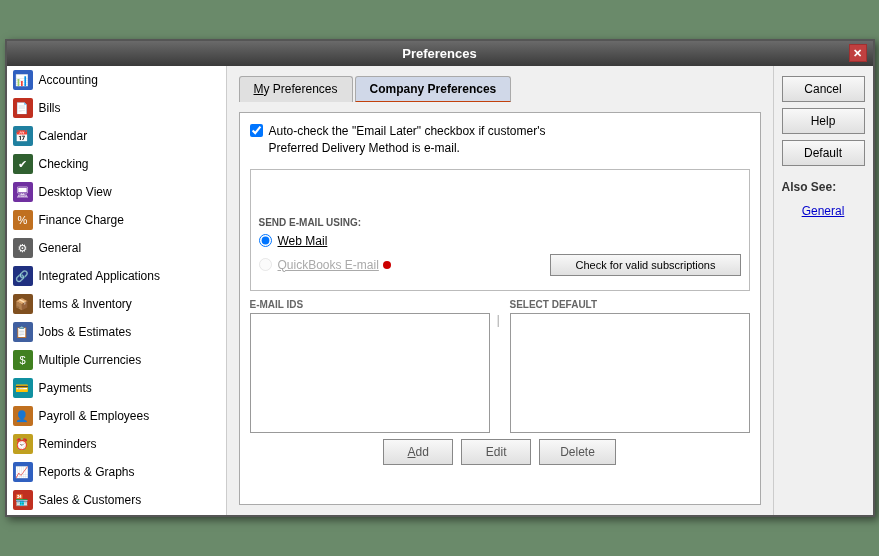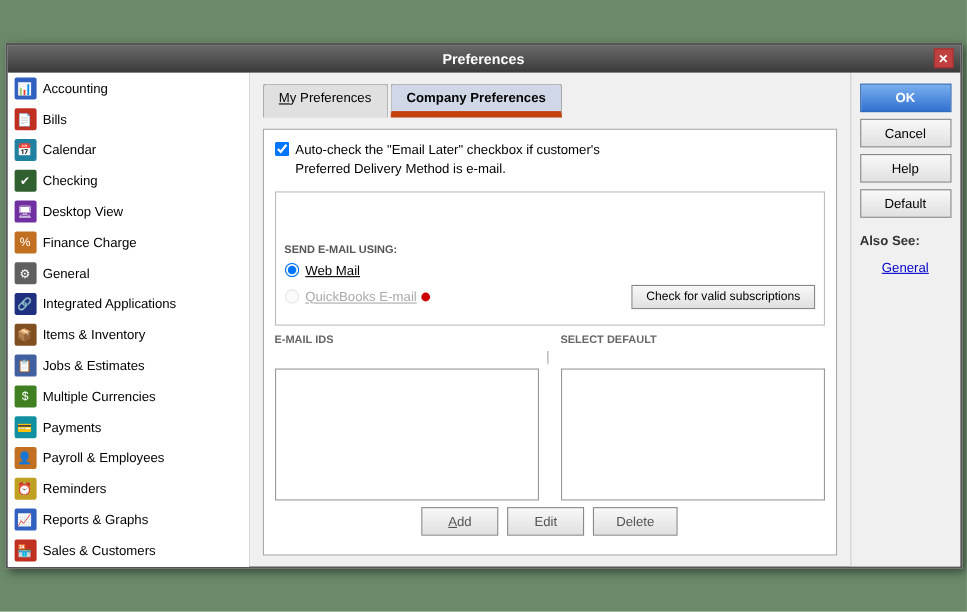--- a/index.html
+++ b/index.html
@@ -124,21 +124,21 @@
       cursor: pointer;
       font-size: 12px;
       border-radius: 3px 3px 0 0;
       border-bottom: none;
       text-decoration: none;
       color: #000;
     }
     .tab.active {
       background: #d0d8e8;
       font-weight: bold;
-      border-bottom: 6px solid #c2410c;
+      border-bottom: 1px solid #c2410c;
     }
     .tab .underline { text-decoration: underline; }
     .content-area {
       border: 1px solid #aaa;
       background: #fff;
       flex: 1;
       padding: 10px;
       overflow-y: auto;
     }
     .checkbox-row {
@@ -177,21 +177,21 @@
     }
     .red-dot {
       width: 8px;
       height: 8px;
       background: #cc0000;
       border-radius: 50%;
       margin-left: 4px;
       margin-right: 4px;
     }
     .check-sub-btn {
-      padding: 4px 12px;
+      padding: 4px 24px;
       border: 1px solid #888;
       background: linear-gradient(to bottom, #f8f8f8, #e0e0e0);
       cursor: pointer;
       font-size: 11px;
       margin-left: auto;
     }
     .info-text {
       font-size: 11px;
       color: #333;
       line-height: 1.4;
@@ -209,21 +209,21 @@
     }
     .email-ids-right {
       flex: 1;
       display: flex;
       flex-direction: column;
     }
     .col-header {
       font-size: 10px;
       color: #666;
       text-transform: uppercase;
-      margin-bottom: 20px;
+      margin-bottom: 3px;
       font-weight: bold;
     }
     .list-box {
       border: 1px solid #999;
       background: white;
       flex: 1;
       min-height: 120px;
       overflow-y: auto;
     }
     .list-box::-webkit-scrollbar { width: 14px; }
@@ -433,21 +433,20 @@
 
         <div class="action-buttons">
           <button class="action-btn"><span class="underline">A</span><span id="add-btn-label">dd</span></button>
           <button class="action-btn">Edit</button>
           <button class="action-btn">Delete</button>
         </div>
       </div>
     </div>
 
     <div class="right-panel">
-      <button class="right-btn primary">OK</button>
       <button class="right-btn">Cancel</button>
       <button class="right-btn">Help</button>
       <button class="right-btn">Default</button>
       <div class="also-see">Also See:</div>
       <div class="also-see-item">General</div>
     </div>
   </div>
 </div>
 
 </body></html>

